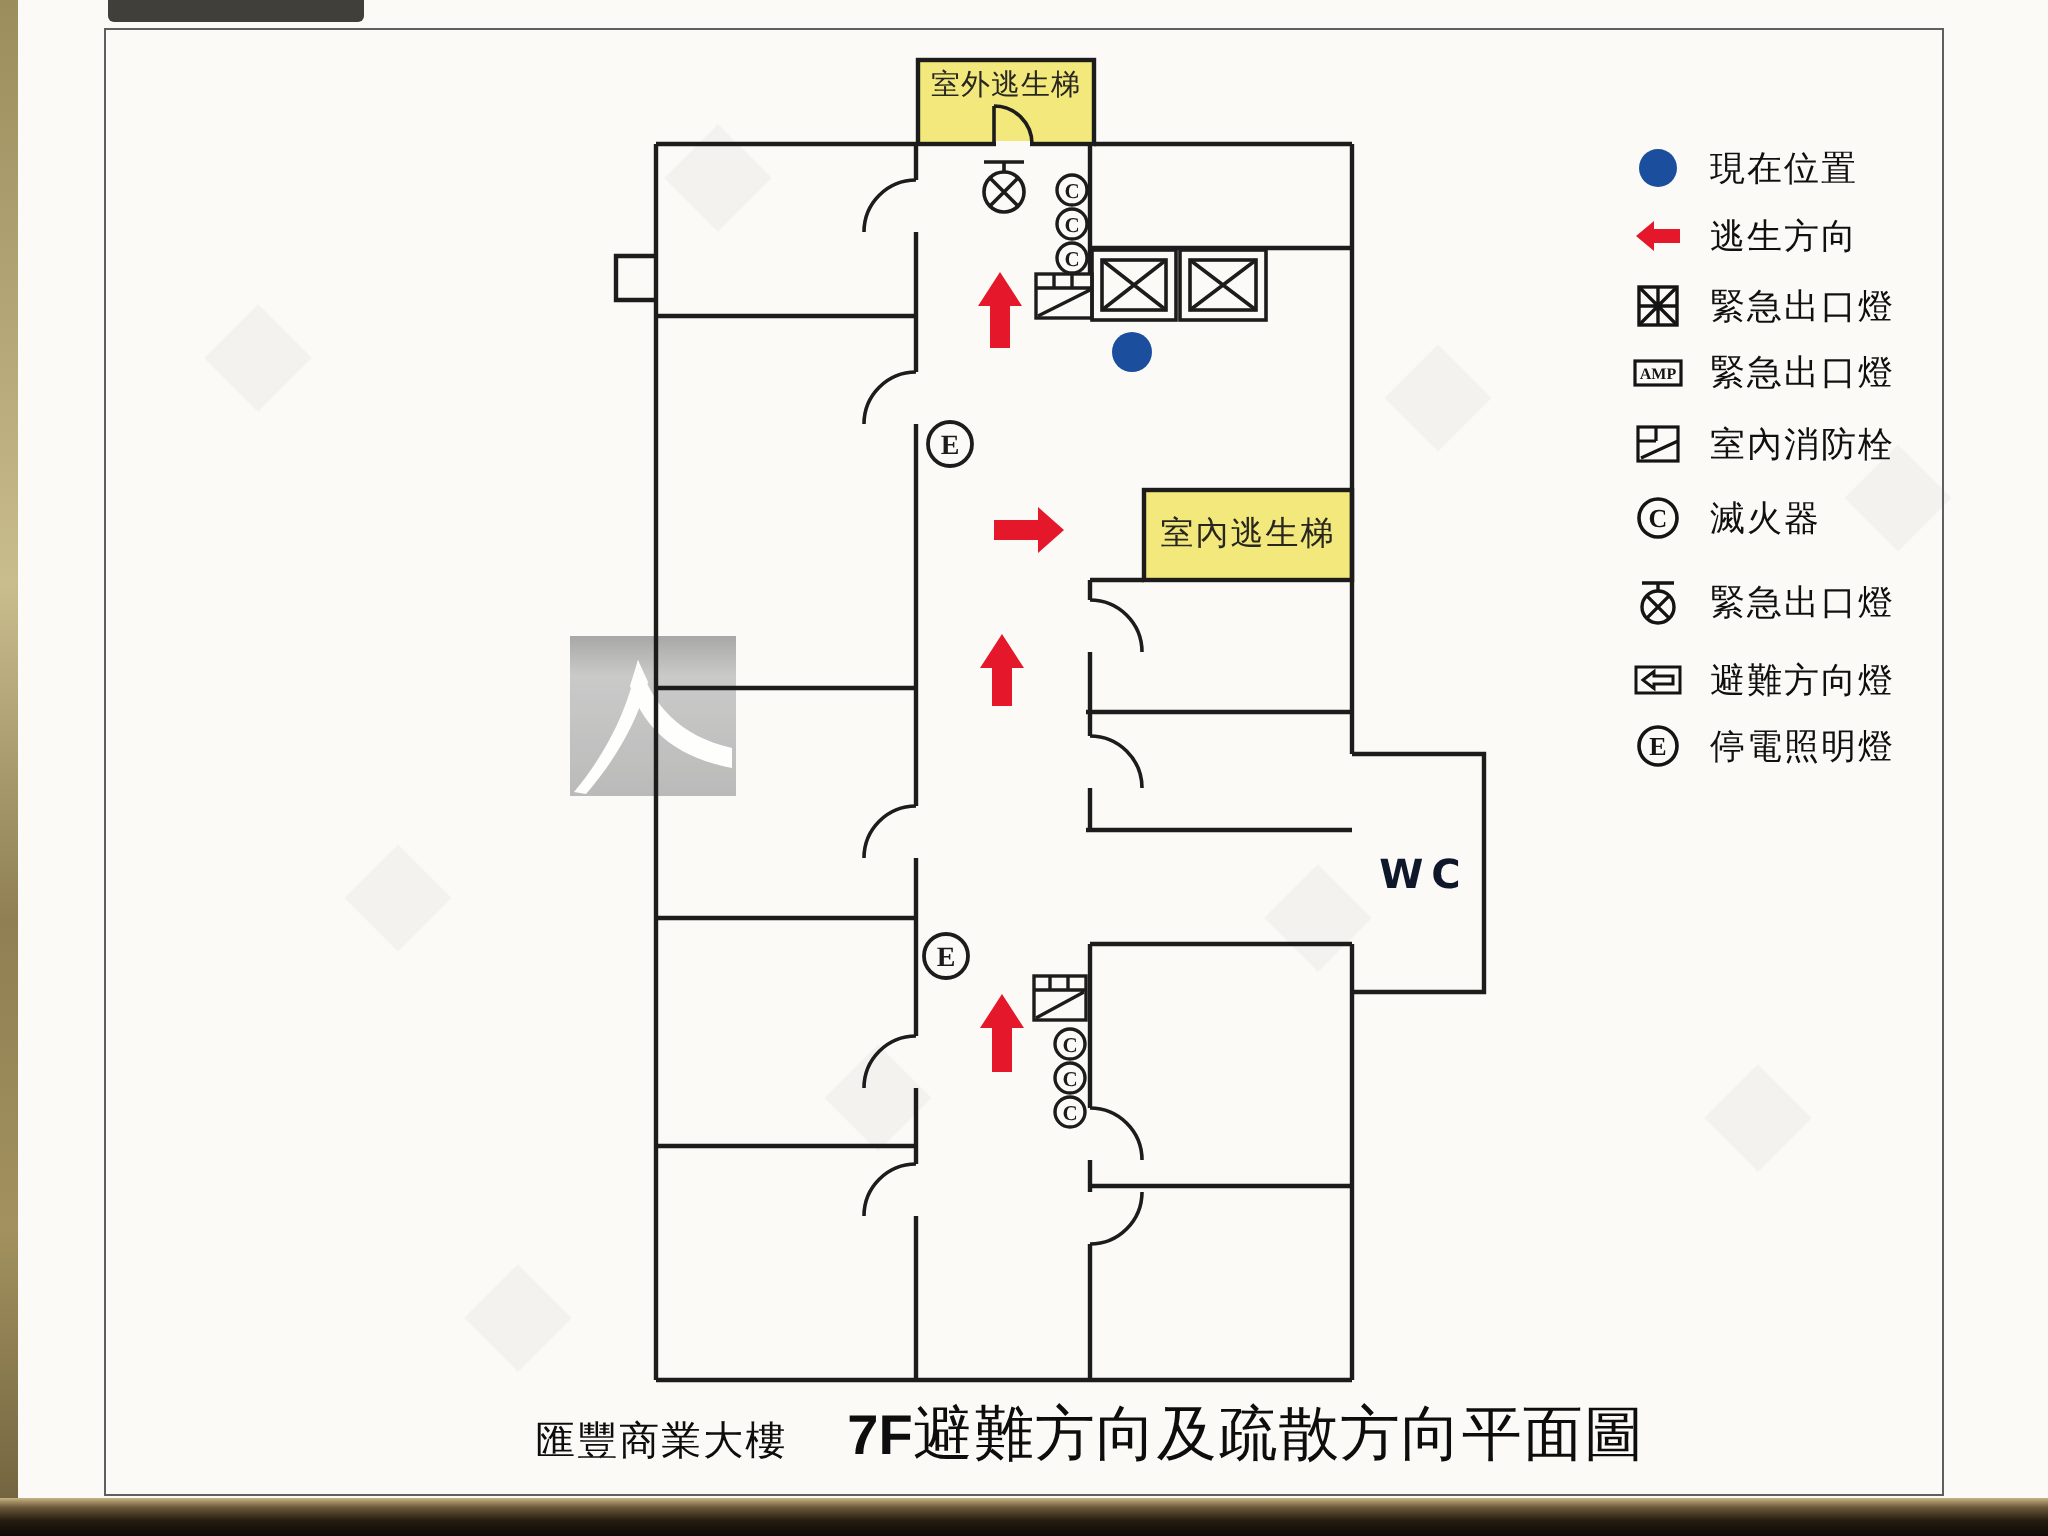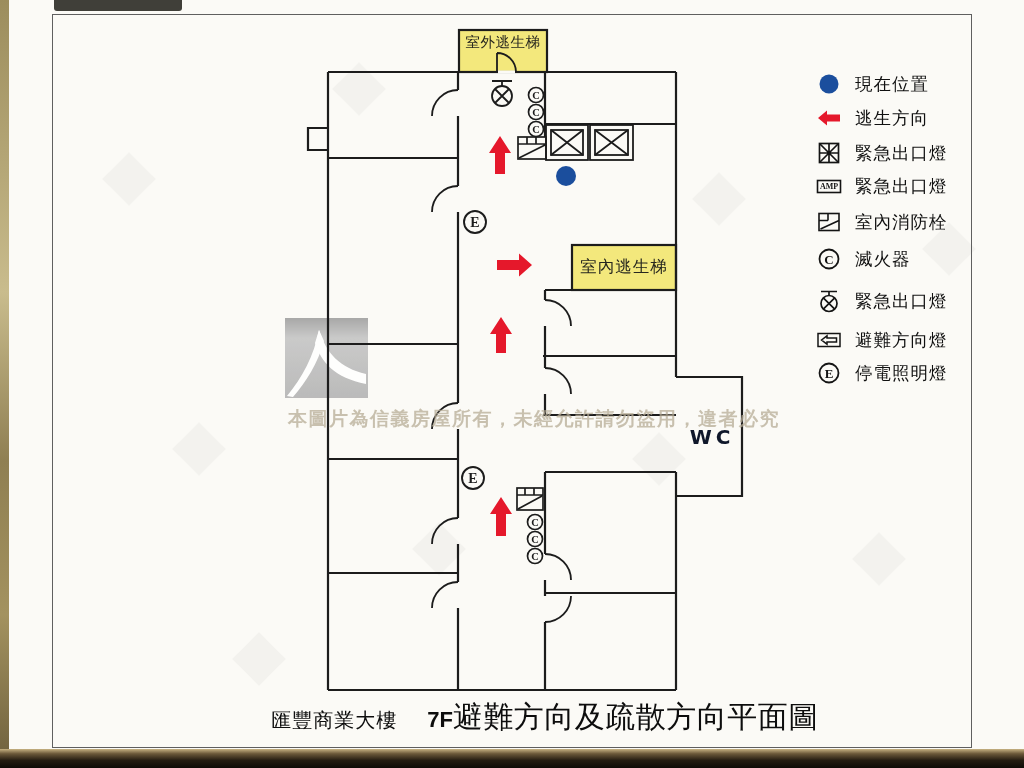--- a/index.html
+++ b/index.html
@@ -28,21 +28,21 @@
   .lbl-wc{left:680px;top:425px;width:64px;font-size:20px;font-weight:600;letter-spacing:4px;
       color:#0f172a;font-family:"DejaVu Sans","Liberation Sans",sans-serif;}
   
   .lgrow{position:absolute;left:784px;height:26px;display:flex;align-items:center;margin-left:32px;}
   .lgicon{width:26px;height:26px;flex:0 0 26px;}
   .lgicon svg{display:block;}
   .lglabel{margin-left:13px;font-size:17.5px;color:#101010;letter-spacing:1px;white-space:nowrap;}
   
   .title{left:66px;right:0;top:697px;text-align:center;color:#0d0d0d;white-space:nowrap;}
   .title .bld{font-size:20px;letter-spacing:1px;}
-  .title .flr{font-size:22px;font-weight:700;margin-left:30px;
+  .title .flr{font-size:28px;font-weight:700;margin-left:30px;
       font-family:"Liberation Sans","DejaVu Sans",sans-serif;}
   .title .rest{font-size:30px;letter-spacing:.5px;}
   svg text{font-family:"Liberation Serif","DejaVu Serif",serif;}
 </style>
 </head>
 <body>
 
 <div class="stage">
 
   <div class="abs left-strip"></div>
@@ -169,21 +169,20 @@
       <path d="M501,497 L490,514 H496 V536 H506 V514 H512 Z"></path>
     </g>
 
     <circle cx="566" cy="176" r="10" fill="#1b4e9d"></circle>
   </svg>
 
   <div class="abs lbl lbl-outdoor">室外逃生梯</div>
   <div class="abs lbl lbl-indoor">室內逃生梯</div>
   <div class="abs lbl lbl-wc">WC</div>
 
-  <div class="abs wm-notice">本圖片為信義房屋所有，未經允許請勿盜用，違者必究</div>
 
   <div>
     <div class="lgrow" style="top:71px">
       <span class="lgicon">
         <svg width="26" height="26" viewBox="0 0 26 26">
             <circle cx="13" cy="13" r="9.5" fill="#1b4e9d"></circle>
           </svg>
       </span>
       <span class="lglabel">現在位置</span>
     </div>

